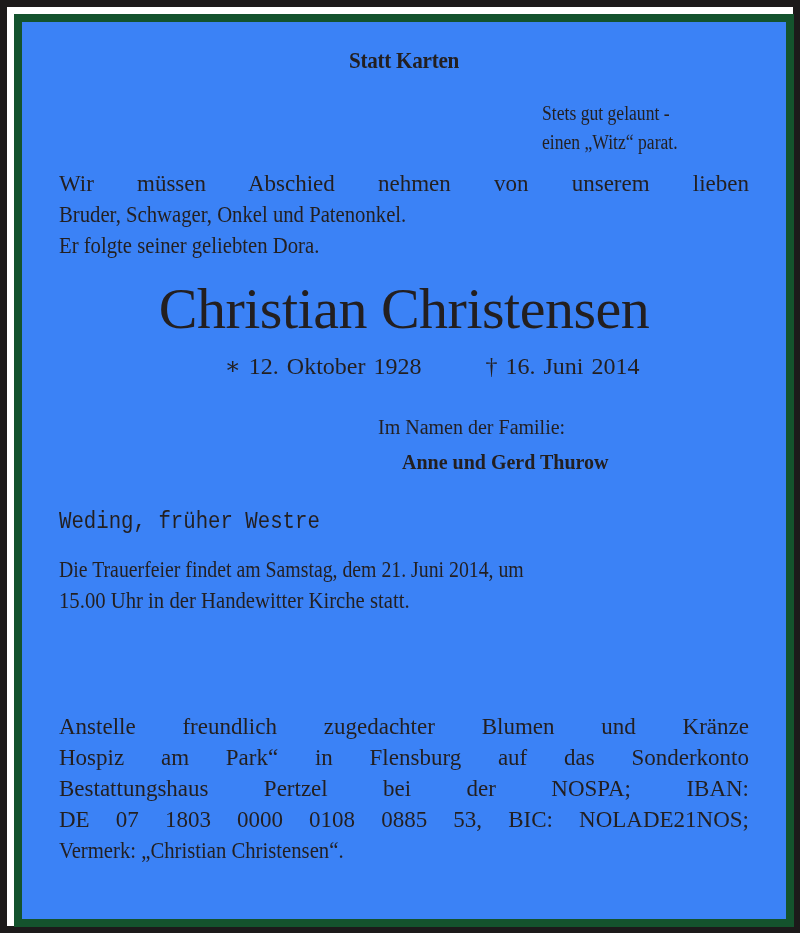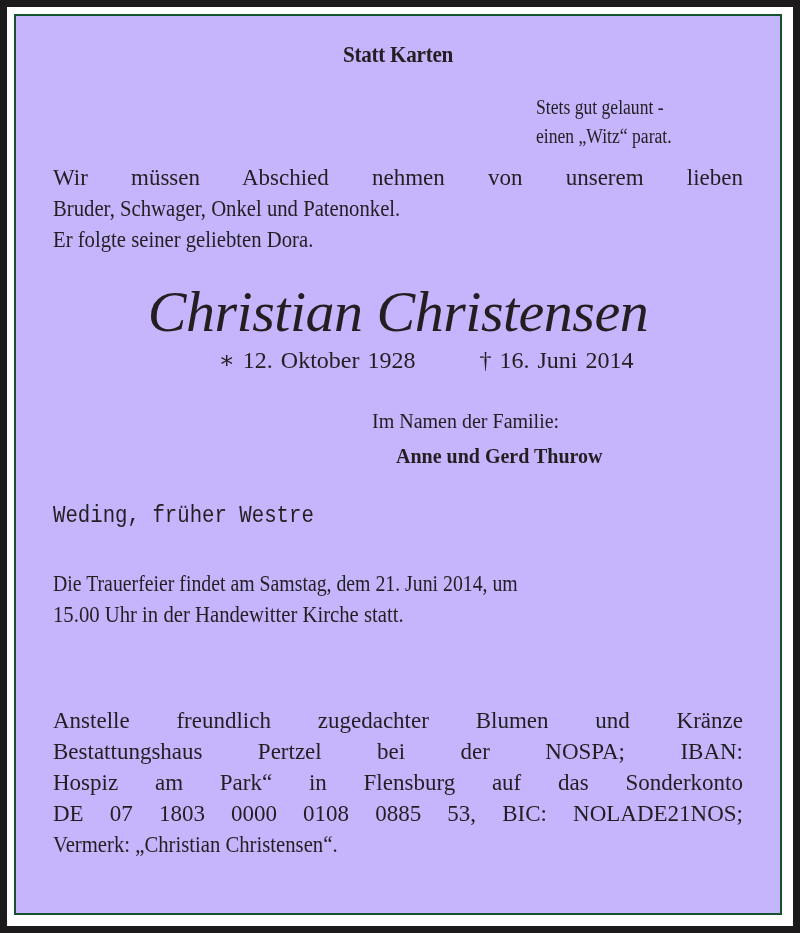--- a/index.html
+++ b/index.html
@@ -8,43 +8,43 @@
     background: #1c1a1a;
     font-family: "Liberation Serif", "DejaVu Serif", serif;
     color: #231f20;
   }
   .outer {
     position: absolute; left: 7px; top: 7px; width: 786px; height: 919px;
     background: #ffffff;
   }
   .inner {
     position: absolute; left: 7px; top: 7px; width: 764px; height: 897px;
-    border: 2px solid #14532d;
-    background: #c4b5fd;
+    border: 8px solid #14532d;
+    background: #3b82f6;
   }
   .abs { position: absolute; white-space: nowrap; }
   .title {
     left: 0; width: 764px; top: 26px; text-align: center;
     font-size: 23px; font-weight: bold; letter-spacing: -0.3px;
     transform: scaleX(0.92);
   }
   .motto {
     left: 520px; top: 77px; font-size: 20px; line-height: 29px;
     transform-origin: left top; transform: scaleX(0.88);
   }
   .para {
     position: absolute; left: 37px; width: 690px;
     font-size: 23px; line-height: 31px;
   }
   .para .line { display: block; white-space: nowrap; }
   .just { text-align: justify; text-align-last: justify; }
   .cond { transform-origin: left top; transform: scaleX(0.9); }
   .name {
-    left: 0; width: 764px; top: 262px; text-align: center;
-    font-size: 58px; font-style: italic; letter-spacing: -0.5px;
+    left: 0; width: 764px; top: 253px; text-align: center;
+    font-size: 58px; letter-spacing: -0.5px;
   }
   .dates {
     left: 0; width: 764px; top: 330px; text-align: center;
     font-size: 24px; word-spacing: 2px; padding-left: 28px;
   }
   .dates .gap { display: inline-block; width: 64px; }
   .family { left: 356px; top: 388px; font-size: 20px; line-height: 35px; }
   .family .names { font-weight: bold; margin-left: 24px; }
 </style>
 </head>
@@ -74,28 +74,28 @@
 
     <div class="abs family">
       <div>Im Namen der Familie:</div>
       <div class="names">Anne und Gerd Thurow</div>
     </div>
 
     <div class="para" style="top:485px;font-family:Liberation Mono, monospace;">
       <span class="line cond">Weding, früher Westre</span>
     </div>
 
-    <div class="para" style="top:532px;margin-top:20px;">
+    <div class="para" style="top:532px;">
       <span class="line cond" style="transform:scaleX(0.86);">Die Trauerfeier findet am Samstag, dem 21. Juni 2014, um</span>
       <span class="line cond">15.00 Uhr in der Handewitter Kirche statt.</span>
     </div>
 
 
     <div class="para" style="top:689px;">
       <span class="line just">Anstelle freundlich zugedachter Blumen und Kränze</span>
+      <span class="line just">Hospiz am Park“ in Flensburg auf das Sonderkonto</span>
       <span class="line just">Bestattungshaus Pertzel bei der NOSPA; IBAN:</span>
-      <span class="line just">Hospiz am Park“ in Flensburg auf das Sonderkonto</span>
       <span class="line just">DE 07 1803 0000 0108 0885 53, BIC: NOLADE21NOS;</span>
       <span class="line cond">Vermerk: „Christian Christensen“.</span>
     </div>
 
   </div>
 </div>
 
 </body></html>

